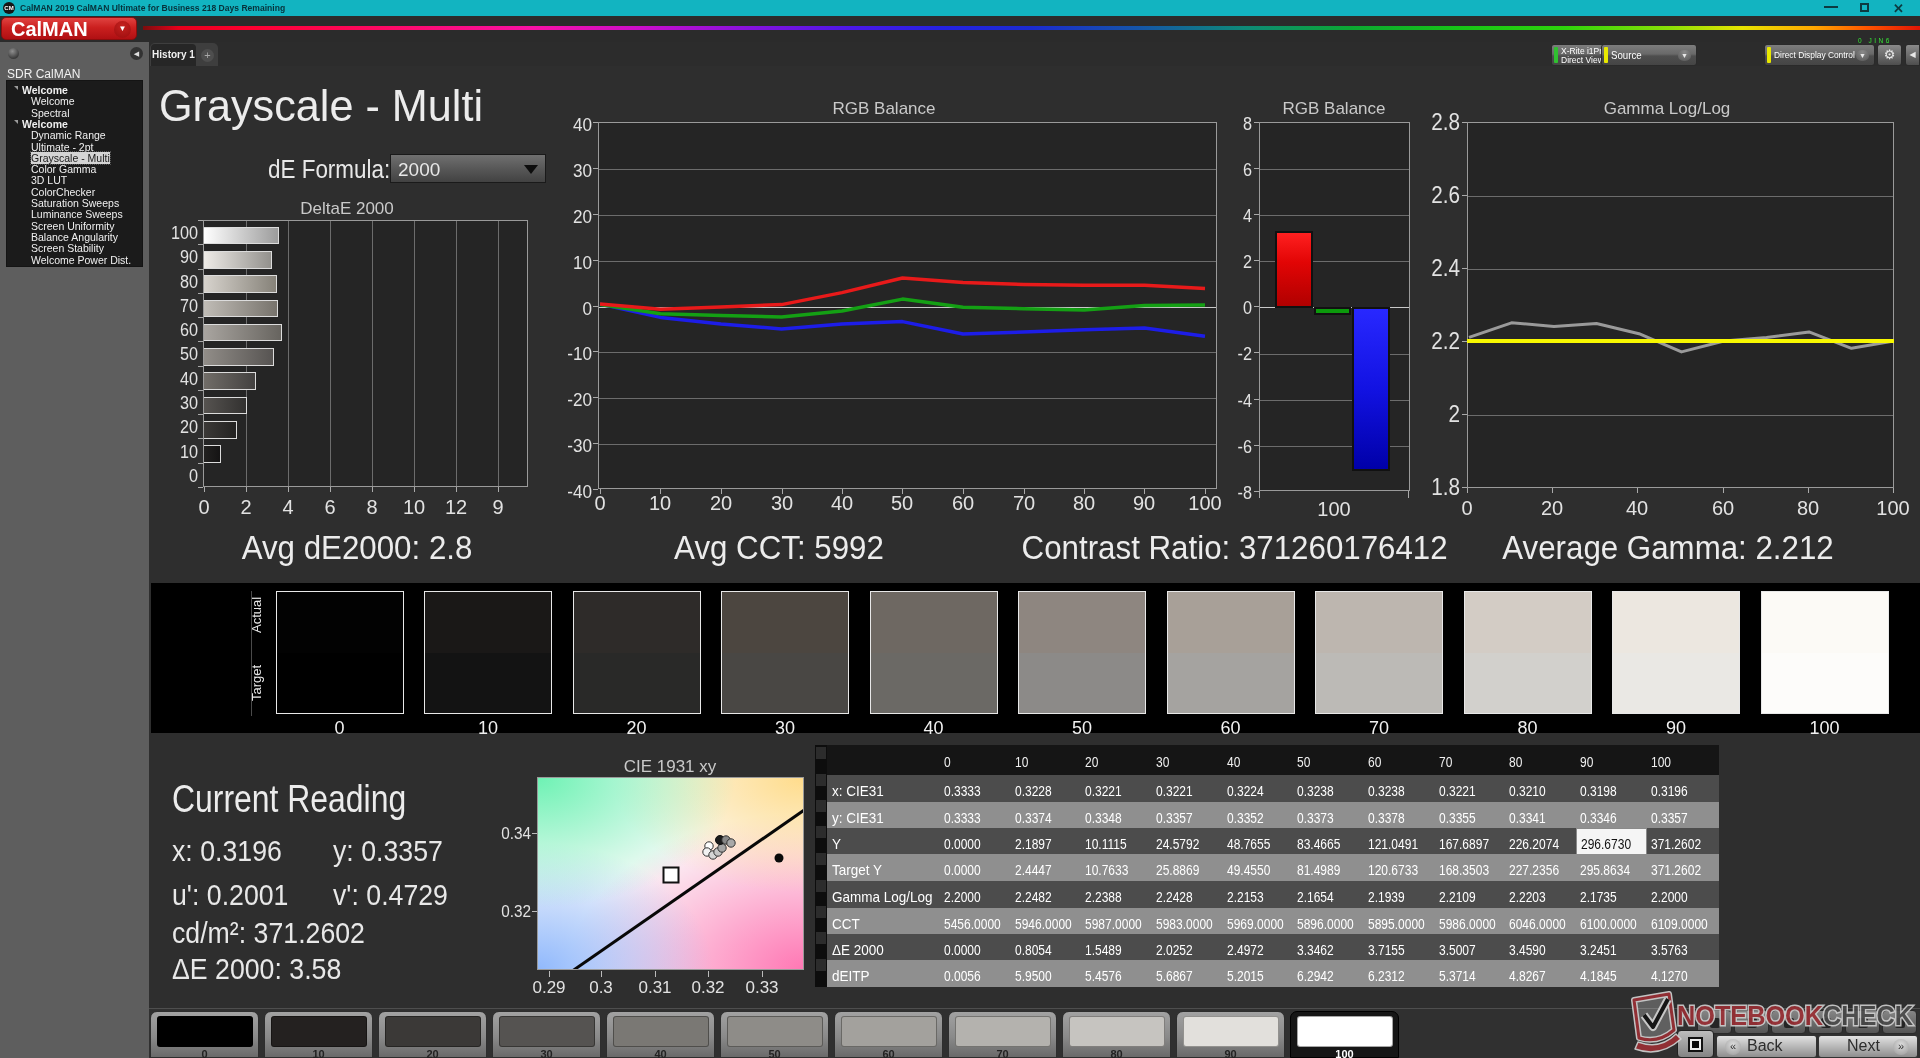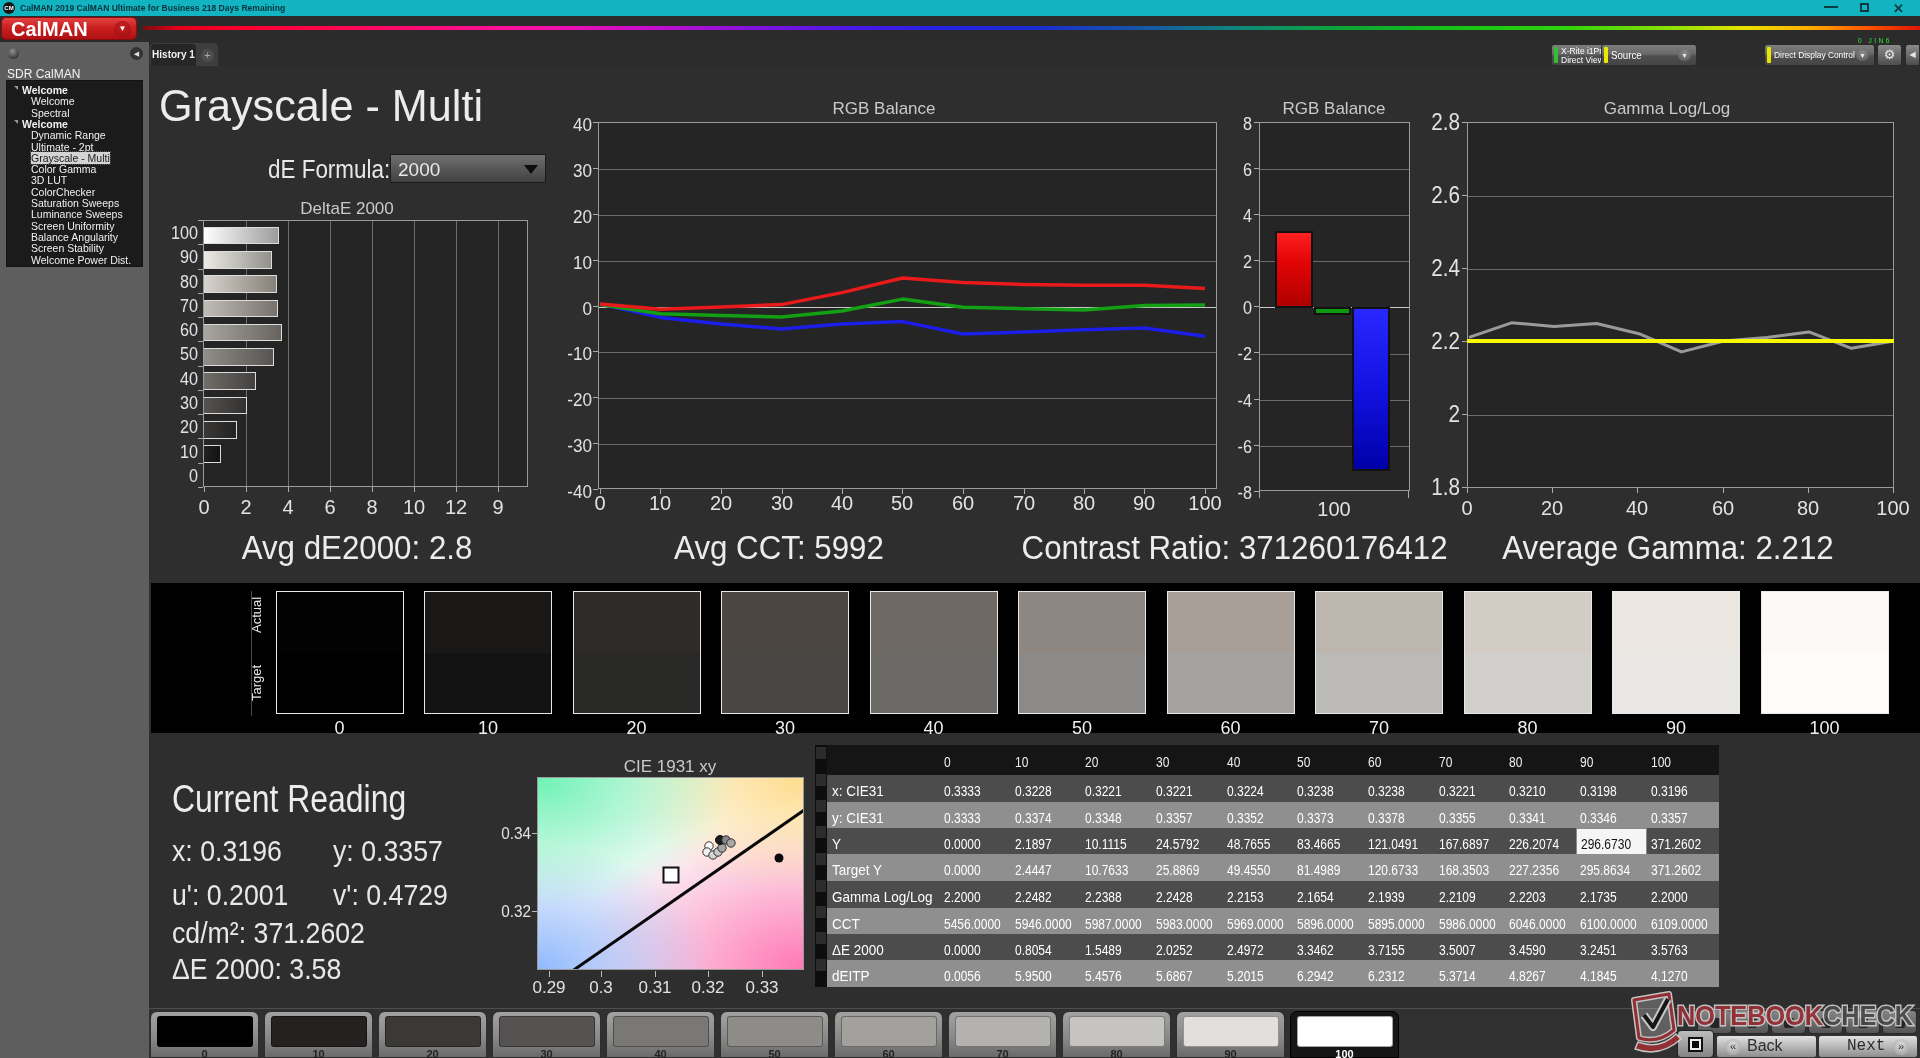--- a/index.html
+++ b/index.html
@@ -613,21 +613,21 @@
 <div class="abs" style="left:10px;top:6px;width:15px;height:15px;border:2px solid #111;background:#eee;">
       <div class="abs" style="left:2px;top:2px;width:7px;height:7px;background:#0a0a0a;"></div>
     </div>
 </div>
 
 <div class="abs" style="left:1716px;top:1035px;width:101px;height:23px;border-radius:3px;background:linear-gradient(180deg,#e2e2e2,#b8b8b8 50%,#8e8e8e);border:1px solid #333;">
 <div class="abs" style="left:8px;top:3px;width:16px;height:16px;border-radius:50%;background:radial-gradient(circle at 50% 35%,#ddd,#999);color:#333;font-size:11px;text-align:center;line-height:15px;">«</div>
 <div class="abs" style="left:30px;top:1px;font-size:16px;color:#2d2d2d;">Back</div>
 </div>
 <div class="abs" style="left:1818px;top:1035px;width:100px;height:23px;border-radius:3px;background:linear-gradient(180deg,#e2e2e2,#b8b8b8 50%,#8e8e8e);border:1px solid #333;">
-<div class="abs" style="left:28px;top:1px;font-size:16px;color:#2d2d2d;font-family:Liberation Mono, monospace;">Next</div>
+<div class="abs" style="left:28px;top:1px;font-size:16px;color:#2d2d2d;">Next</div>
 <div class="abs" style="right:8px;top:3px;width:16px;height:16px;border-radius:50%;background:radial-gradient(circle at 50% 35%,#ddd,#999);color:#333;font-size:11px;text-align:center;line-height:15px;">»</div>
 </div>
 
 <svg class="abs" style="left:1622px;top:988px;opacity:0.9;" width="298" height="70" viewBox="0 0 298 70">
 <g stroke-linejoin="round">
 <path d="M12,12 L47,6 L52,42 Q36,56 17,50 Z" fill="rgba(225,225,225,0.3)" stroke="#d4d4d4" stroke-width="6"></path>
 <path d="M12,12 L47,6 L52,42 Q36,56 17,50 Z" fill="none" stroke="#9c2f35" stroke-width="3"></path>
 <path d="M16,54 Q38,62 54,46 L59,51 Q38,70 13,61 Z" fill="#9c2f35" stroke="#d4d4d4" stroke-width="1.5"></path>
 <path d="M22,27 L31,39 L46,11" fill="none" stroke="#d8d8d8" stroke-width="8"></path>
 <path d="M22,27 L31,39 L46,11" fill="none" stroke="#141414" stroke-width="4"></path>

